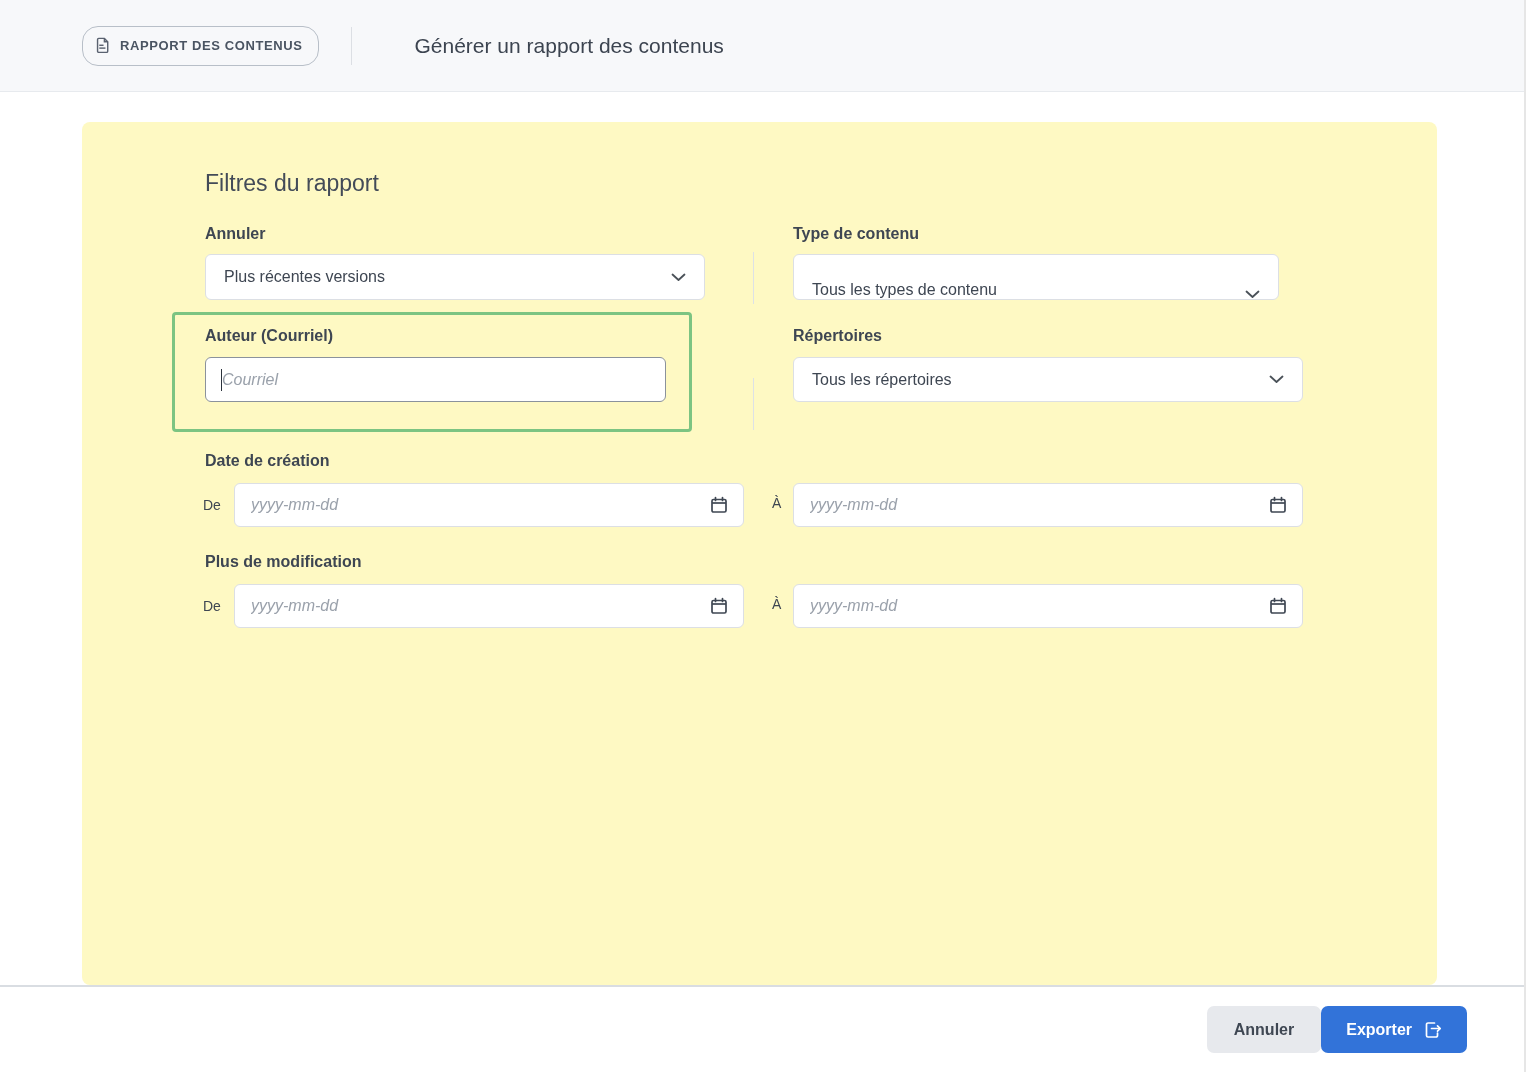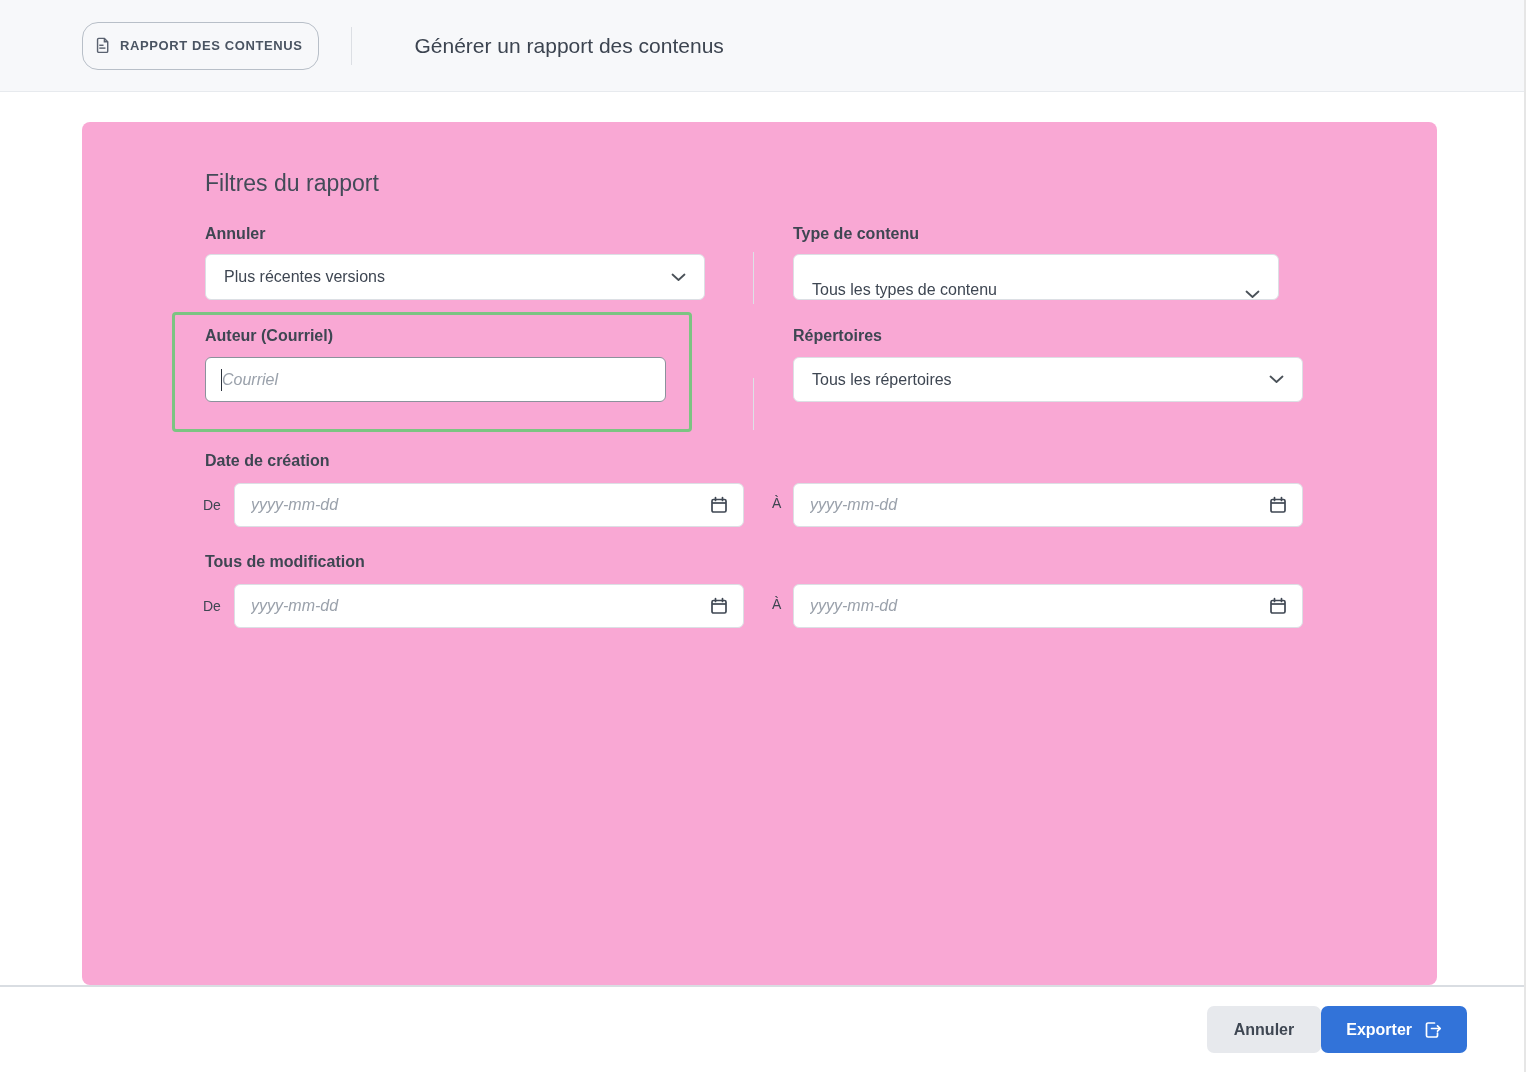--- a/index.html
+++ b/index.html
@@ -15,42 +15,42 @@
 
   
   .header {
     position: absolute; top: 0; left: 0; right: 0; height: 92px;
     background: #f7f8fa;
     border-bottom: 1px solid #e7eaee;
     display: flex; align-items: center;
   }
   .badge {
     margin-left: 82px;
-    height: 48px;
+    height: 40px;
     display: inline-flex; align-items: center; gap: 8px;
     padding: 0 16px 0 10px;
     border: 1px solid #b8bfc8;
     border-radius: 16px;
     background: transparent;
     cursor: pointer;
   }
   .badge-label {
     font-size: 13px; font-weight: 700; letter-spacing: 0.6px;
     color: #4a5462; text-transform: uppercase; white-space: nowrap;
   }
   .header-divider {
     width: 1px; height: 38px; background: #dcdfe4; margin: 0 32px;
   }
   .page-title { font-size: 21px; color: #3c4450; font-weight: 400; margin-left: 30px; }
 
   
   .card {
     position: absolute; left: 82px; top: 122px;
     width: 1355px; height: 863px;
-    background: #f9a8d4; border-radius: 8px;
+    background: #fef9c3; border-radius: 8px;
   }
   .card-heading {
     position: absolute; left: 123px; top: 48px;
     font-size: 23px; font-weight: 400; color: #434b58;
   }
   .field-label { position: absolute; font-size: 16px; font-weight: 700; color: #3e4652; }
 
   .select-box {
     position: absolute; height: 46px;
     background: #ffffff; border: 1px solid #dcdfe4; border-radius: 6px;
@@ -198,21 +198,21 @@
       <input class="date-input" type="text" placeholder="yyyy-mm-dd" style="">
       <span class="calendar-icon">
         <svg width="18" height="18" viewBox="0 0 18 18" fill="none">
           <rect x="2" y="3.5" width="14" height="12.5" rx="1.5" stroke="#3f4753" stroke-width="1.7"></rect>
           <path d="M2 7h14" stroke="#3f4753" stroke-width="1.7"></path>
           <path d="M5.5 1.5v3M12.5 1.5v3" stroke="#3f4753" stroke-width="1.7" stroke-linecap="round"></path>
         </svg>
       </span>
     </div>
 
-    <div class="field-label" style="left:123px; top:431px;">Tous de modification</div>
+    <div class="field-label" style="left:123px; top:431px;">Plus de modification</div>
 
     <div class="inline-label" style="left:121px; top:476px;">De</div>
     <div class="date-input-wrap" style="left:152px; top:462px; width:510px;">
       <input class="date-input" type="text" placeholder="yyyy-mm-dd" style="">
       <span class="calendar-icon">
         <svg width="18" height="18" viewBox="0 0 18 18" fill="none">
           <rect x="2" y="3.5" width="14" height="12.5" rx="1.5" stroke="#3f4753" stroke-width="1.7"></rect>
           <path d="M2 7h14" stroke="#3f4753" stroke-width="1.7"></path>
           <path d="M5.5 1.5v3M12.5 1.5v3" stroke="#3f4753" stroke-width="1.7" stroke-linecap="round"></path>
         </svg>

